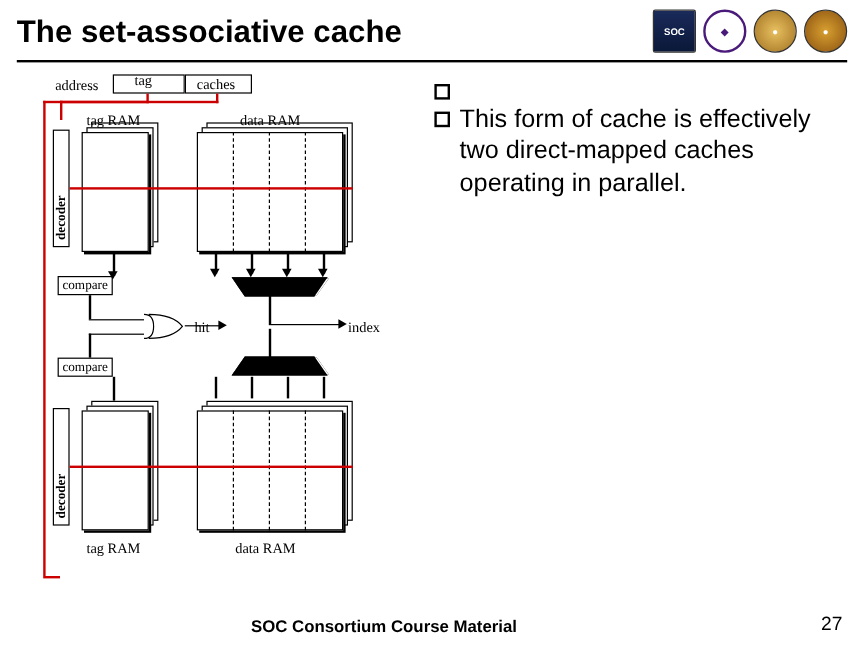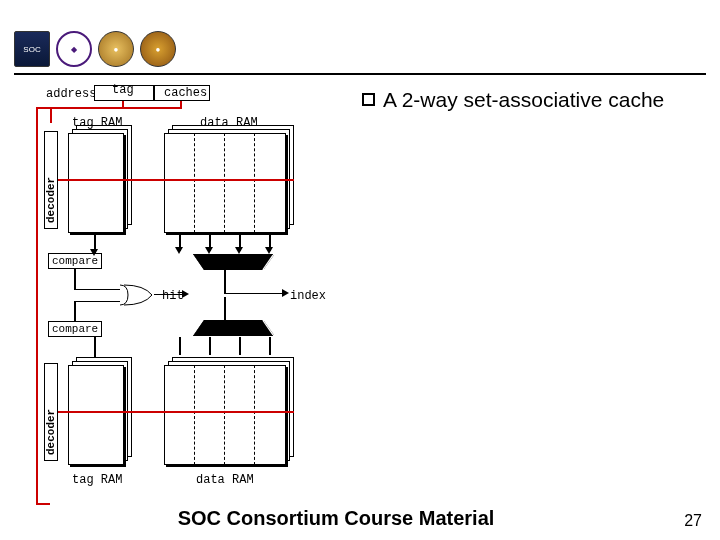--- a/index.html
+++ b/index.html
@@ -1,36 +1,36 @@
 <!DOCTYPE html>
 <html><head>
 <meta charset="utf-8">
 <style>
   * { box-sizing: border-box; margin: 0; padding: 0; }
   html, body { width: 720px; height: 540px; font-family: Arial, Helvetica, sans-serif; background: #fff; color: #000; }
   .slide { width: 720px; height: 540px; position: relative; }
   .header { display: flex; align-items: center; justify-content: space-between; padding: 8px 14px 0 14px; }
   .title { font-size: 26px; font-weight: bold; }
   .logos { display: flex; gap: 6px; align-items: center; }
-  .logo { width: 36px; height: 36px; border: 1px solid #333; border-radius: 2px; display: flex; align-items: center; justify-content: center; font-size: 8px; font-weight: normal; color: #fff; margin-top: 23px; }
+  .logo { width: 36px; height: 36px; border: 1px solid #333; border-radius: 2px; display: flex; align-items: center; justify-content: center; font-size: 8px; font-weight: bold; color: #fff; }
   .logo.soc { background: linear-gradient(#1a2a5a, #0a1838); border-radius: 2px; }
   .logo.purple { background: #fff; color: #4a1a7a; border: 2px solid #4a1a7a; border-radius: 50%; }
   .logo.gold1 { background: radial-gradient(#e8c060, #a07020); border-radius: 50%; }
   .logo.gold2 { background: radial-gradient(#d8a030, #8a5010); border-radius: 50%; }
   .hr { border: 0; border-top: 2px solid #000; margin: 6px 14px 0 14px; }
   .body { display: flex; padding: 8px 14px 0 14px; gap: 18px; }
   .diagram-col { width: 330px; flex: 0 0 330px; }
   .text-col { flex: 1; padding-top: 4px; }
   .bullet { display: flex; align-items: flex-start; gap: 8px; margin-bottom: 4px; font-size: 21px; line-height: 1.25; }
   .bullet .sq { width: 13px; height: 13px; border: 2px solid #000; margin-top: 6px; flex: 0 0 13px; }
-  .footer { position: absolute; bottom: 10px; left: 16px; width: 640px; display: flex; justify-content: center; font-size: 20px; font-weight: bold; }
+  .footer { position: absolute; bottom: 10px; left: 0; width: 640px; display: flex; justify-content: center; font-size: 14px; font-weight: bold; }
   .pagenum { position: absolute; right: 18px; bottom: 10px; font-size: 16px; }
 
   
-  .diag { position: relative; width: 330px; height: 430px; font-family: Liberation Mono, monospace; font-size: 12px; }
+  .diag { position: relative; width: 330px; height: 430px; font-family: Liberation Serif, serif; font-size: 12px; }
   .lbl { position: absolute; }
   .box { position: absolute; background: #fff; border: 1px solid #000; }
   .ram-stack { position: absolute; }
   .ram-stack .layer { position: absolute; border: 1px solid #000; background: #fff; }
   .ram-stack .front { position: absolute; border: 1px solid #000; background: #fff; box-shadow: 2px 2px 0 #000; }
   .decoder { position: absolute; width: 14px; background: #fff; border: 1px solid #000; }
   .decoder-text { position: absolute; transform: rotate(-90deg); transform-origin: left top; font-size: 11px; font-weight: bold; }
   .redline { position: absolute; background: #c00; }
   .bus { position: absolute; background: #000; }
   .arrow-down { position: absolute; width: 0; height: 0; border-left: 4px solid transparent; border-right: 4px solid transparent; border-top: 7px solid #000; }
@@ -40,20 +40,21 @@
   .muxlbl { position: absolute; font-size: 11px; }
   .gate { position: absolute; width: 30px; height: 20px; }
   .arrow-right { position:absolute; width:0; height:0; border-top:4px solid transparent; border-bottom:4px solid transparent; border-left:7px solid #000; }
   .dashed-col { position:absolute; border-left:1px dashed #000; }
 </style>
 </head>
 <body>
 
 <div class="slide">
   <div class="header">
+    <div class="title">The set-associative cache</div>
     <div class="logos">
       <div class="logo soc">SOC</div>
       <div class="logo purple">◆</div>
       <div class="logo gold1">●</div>
       <div class="logo gold2">●</div>
     </div>
   </div>
   <hr class="hr">
 
   <div class="body">
@@ -171,20 +172,23 @@
         <div class="redline" style="left:44px; top:328px; width:236px; height:2px;"></div>
 
         <div class="redline" style="left:22px; top:420px; width:14px; height:2px;"></div>
 
       </div>
     </div>
 
     <div class="text-col">
       <div class="bullet">
         <div class="sq"></div>
-        <div>A 2-way set-associative cache</div>
+      </div>
+      <div class="bullet">
+        <div class="sq"></div>
+        <div>This form of cache is effectively two direct-mapped caches operating in parallel.</div>
       </div>
     </div>
   </div>
 
   <div class="footer">SOC Consortium Course Material</div>
   <div class="pagenum">27</div>
 </div>
 
 </body></html>

